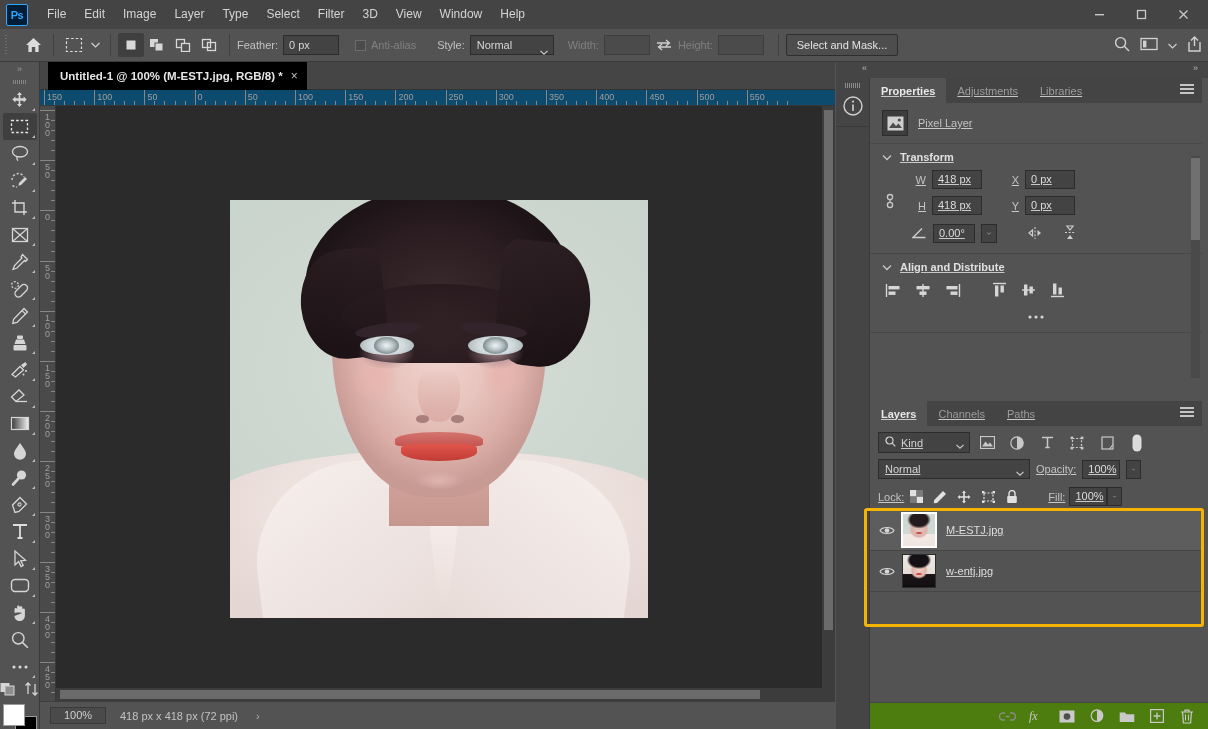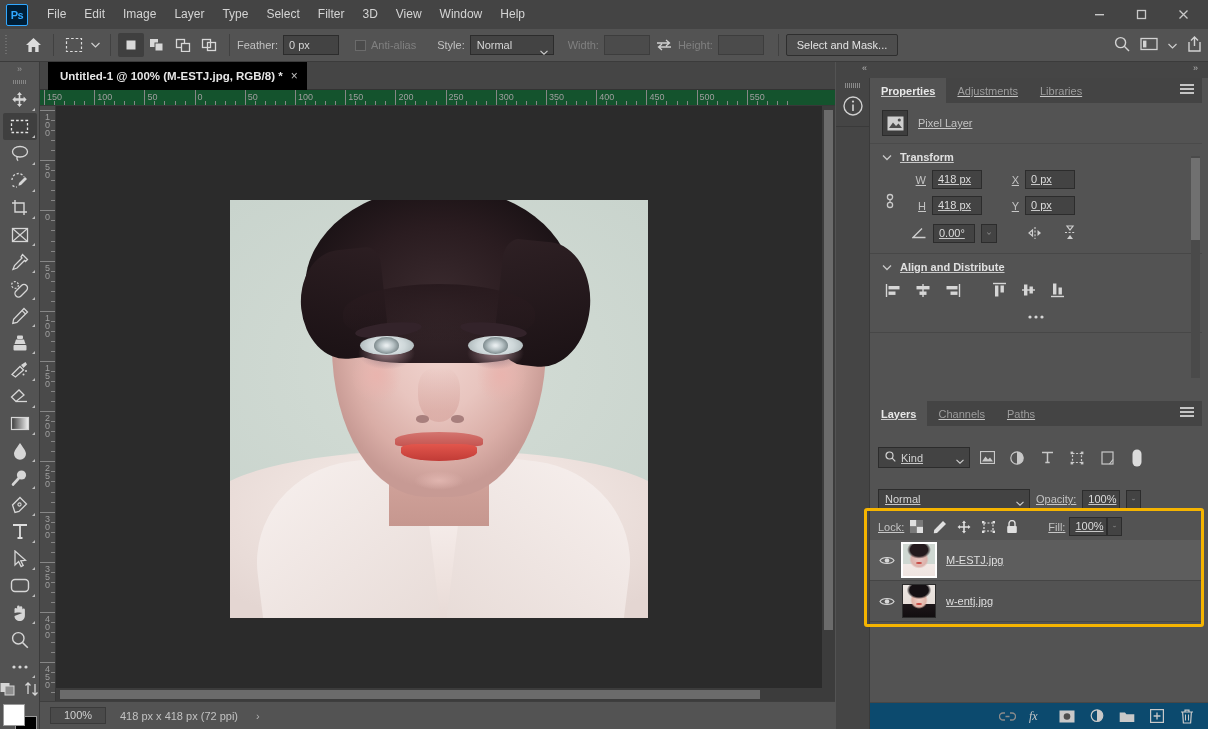--- a/index.html
+++ b/index.html
@@ -96,21 +96,21 @@
   .doctab {
     display: inline-flex; align-items: center; height: 28px; padding: 0 9px 0 12px;
     background: #000000; color: #e6e6e6; font-size: 11.5px; font-weight: bold;
     margin-left: 8px; gap: 8px;
   }
   .tabclose { color: #c0c0c0; font-size: 12px; font-weight: normal; }
 
   
   .ruler-h {
     position: absolute; left: 40px; top: 90px; width: 795px; height: 16px;
-    background: #14532d; border-bottom: 1px solid #383838; overflow: hidden;
+    background: #0c4a6e; border-bottom: 1px solid #383838; overflow: hidden;
   }
   .ruler-v {
     position: absolute; left: 40px; top: 106px; width: 16px; height: 595px;
     background: #4a4a4a; border-right: 1px solid #383838; overflow: hidden;
   }
   .rcorner { position: absolute; left: 40px; top: 90px; width: 16px; height: 16px; background: #4a4a4a; }
   .rtick { position: absolute; background: #868686; }
   .rlbl { position: absolute; font-size: 9px; color: #9f9f9f; font-family: "Liberation Sans", sans-serif; }
   .rlbl-v { position: absolute; font-size: 9px; color: #9f9f9f; width: 9px; line-height: 8px; text-align: center; }
 
@@ -247,41 +247,41 @@
     background: #434343; border: 1px solid #2c2c2c; color: #dcdcdc;
     height: 19px; line-height: 17px; padding: 0 5px; font-size: 11px;
   }
   .lblk { font-size: 11px; color: #c2c2c2; }
   .psep { height: 1px; background: #474747; }
   .align-icon { width: 24px; height: 20px; display:flex; align-items:center; justify-content:center; }
   .pscroll { position: absolute; right: 2px; width: 9px; background: #4a4a4a; }
   .pscroll-thumb { position: absolute; right: 2px; width: 9px; background: #707070; }
 
   
-  .filter-row { display: flex; align-items: flex-start; gap: 4px; padding: 21px 8px; }
+  .filter-row { display: flex; align-items: flex-start; gap: 4px; padding: 6px 8px; }
   .kind-select {
     background: #434343; border: 1px solid #2c2c2c; height: 21px; width: 92px;
     display: flex; align-items: center; gap: 5px; padding: 0 6px; position: relative; font-size: 11px; color: #d2d2d2;
   }
   .fi { width: 26px; height: 21px; display:flex; align-items:center; justify-content:center; color:#c8c8c8; }
   .blend-row { display: flex; align-items: center; gap: 6px; padding: 0 8px 6px; }
   .blend-select {
     background: #434343; border: 1px solid #2c2c2c; height: 20px; width: 152px;
     display: flex; align-items: center; padding: 0 6px; position: relative; font-size: 11px; color: #d6d6d6;
   }
   .lock-row { display: flex; align-items: center; gap: 0; padding: 2px 8px 4px; font-size: 11px; }
   .lock-ic { width: 24px; height: 18px; display:flex; align-items:center; justify-content:center; color:#d2d2d2; }
   .layer-row { display: flex; align-items: center; height: 41px; border-bottom: 1px solid #454545; padding-left: 2px; }
   .layer-row.selected { background: #5d5d5d; }
   .eye-cell { width: 30px; display:flex; align-items:center; justify-content:center; }
   .lthumb { width: 34px; height: 34px; background:#d9d9d9; border:1px solid #2c2c2c; overflow:hidden; position:relative; }
   .lthumb.active-border { outline: 2px solid #ffffff; outline-offset: -1px; border-color: #ffffff; }
   .lname { margin-left: 10px; font-size: 11px; color: #dedede; }
   .layers-footer {
-    position: absolute; left: 0; bottom: 0; width: 338px; height: 27px; background: #0c4a6e;
+    position: absolute; left: 0; bottom: 0; width: 338px; height: 27px; background: #4d7c0f;
     border-top: 1px solid #474747; display: flex; align-items: center; justify-content: flex-end; gap: 12px; padding-right: 12px;
   }
   .lf-ic { width: 18px; height: 18px; display:flex; align-items:center; justify-content:center; color:#c9c9c9; }
   .lf-ic.dim { color: #8b8b8b; }
 
   .highlight-box {
     position: absolute; left: 864px; top: 508px; width: 340px; height: 119px;
     border: 3px solid #f5b400; border-radius: 3px; pointer-events: none; z-index: 50;
   }
 

